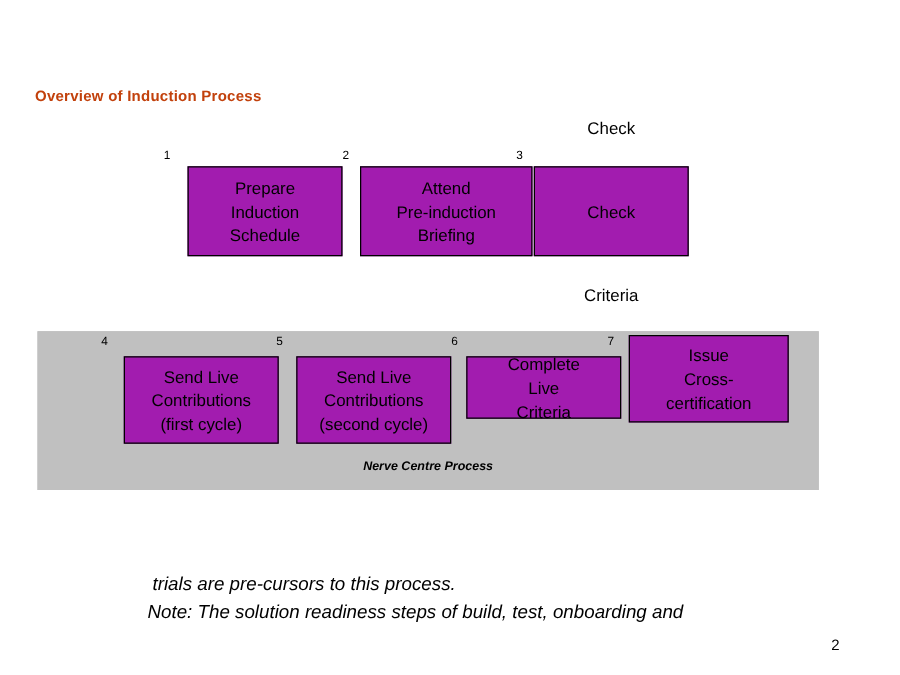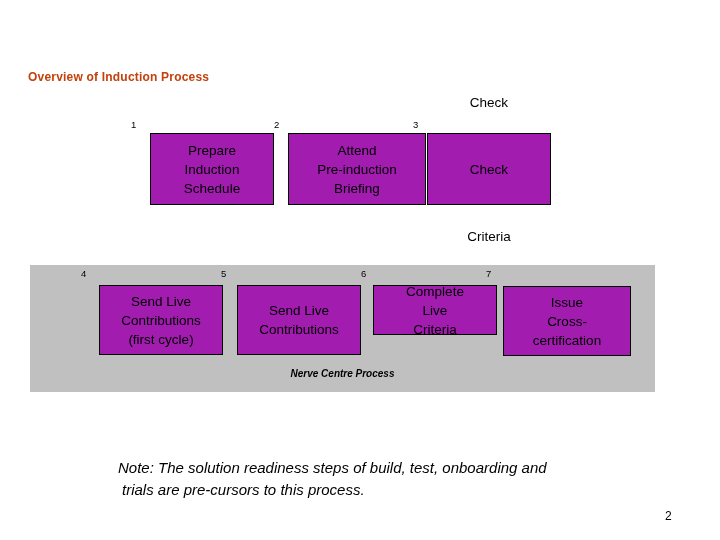--- a/index.html
+++ b/index.html
@@ -95,21 +95,21 @@
   
   #box4 { left: 74px; top: 285px; width: 124px; height: 70px; }
   #num4 { left: 81px; top: 268px; }
 
   #box5 { left: 212px; top: 285px; width: 124px; height: 70px; }
   #num5 { left: 221px; top: 268px; }
 
   #box6 { left: 348px; top: 285px; width: 124px; height: 50px; }
   #num6 { left: 361px; top: 268px; }
 
-  #box7 { left: 478px; top: 286px; width: 128px; height: 70px; text-align: right; }
+  #box7 { left: 478px; top: 268px; width: 128px; height: 70px; text-align: right; }
   #num7 { left: 486px; top: 268px; }
 
   
   #note {
     position: absolute;
     left: 118px;
     top: 457px;
     width: 540px;
     font-size: 15px;
     font-style: italic;
@@ -161,38 +161,39 @@
   <div class="step-box" id="box4">
     <span class="line">Send Live</span>
     <span class="line">Contributions</span>
     <span class="line">(first cycle)</span>
   </div>
 
   <div class="step-num" id="num5">5</div>
   <div class="step-box" id="box5">
     <span class="line">Send Live</span>
     <span class="line">Contributions</span>
+    <span class="line">(second cycle)</span>
   </div>
 
   <div class="step-num" id="num6">6</div>
   <div class="step-box" id="box6">
     <span class="line">Complete</span>
     <span class="line">Live</span>
     <span class="line">Criteria</span>
   </div>
 
   <div class="step-num" id="num7">7</div>
   <div class="step-box" id="box7">
     <span class="line">Issue</span>
     <span class="line">Cross-</span>
     <span class="line">certification</span>
   </div>
 
   <div id="band-label">Nerve Centre Process</div>
 
   <div id="note">
+    <span class="line line2">trials are pre-cursors to this process.</span>
     <span class="line">Note:  The solution readiness steps of build, test, onboarding and</span>
-    <span class="line line2">trials are pre-cursors to this process.</span>
   </div>
 
   <div id="page-number">2</div>
 
 </div>
 
 </body></html>

